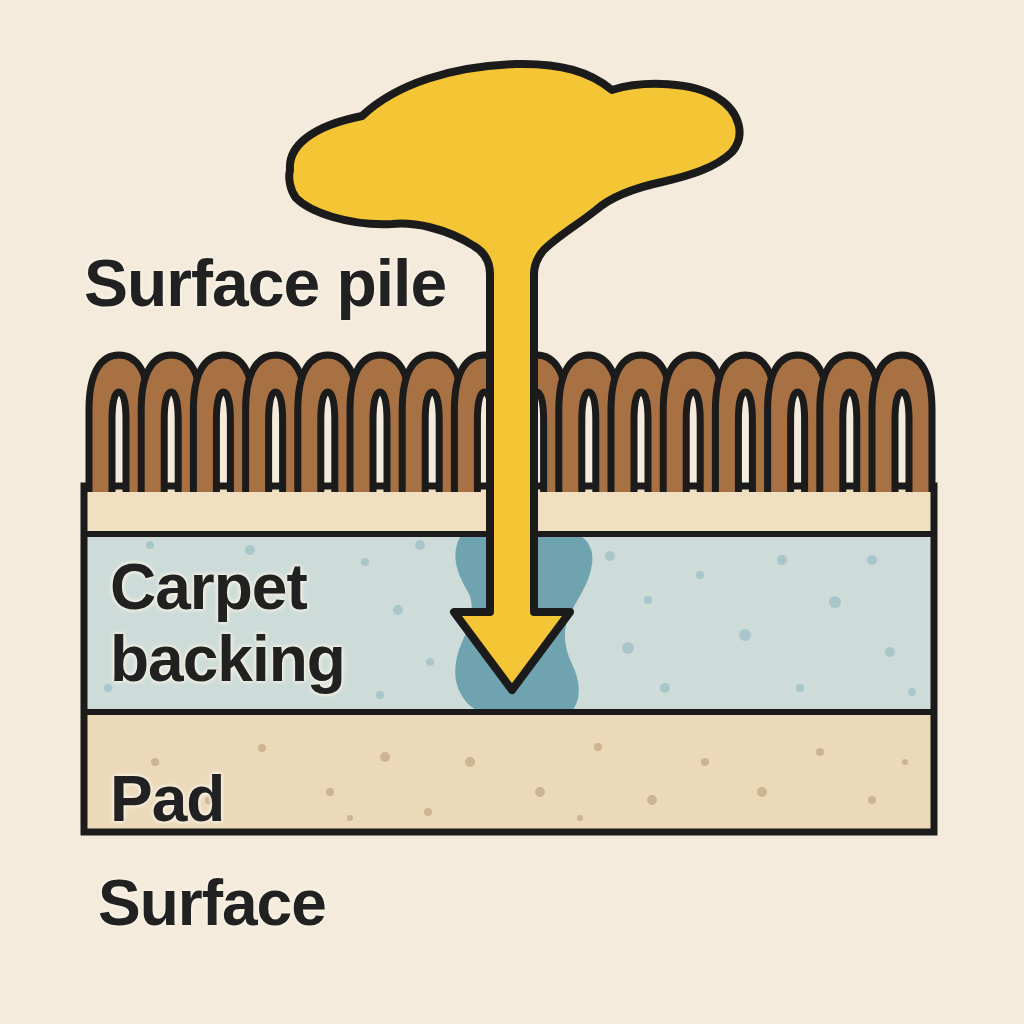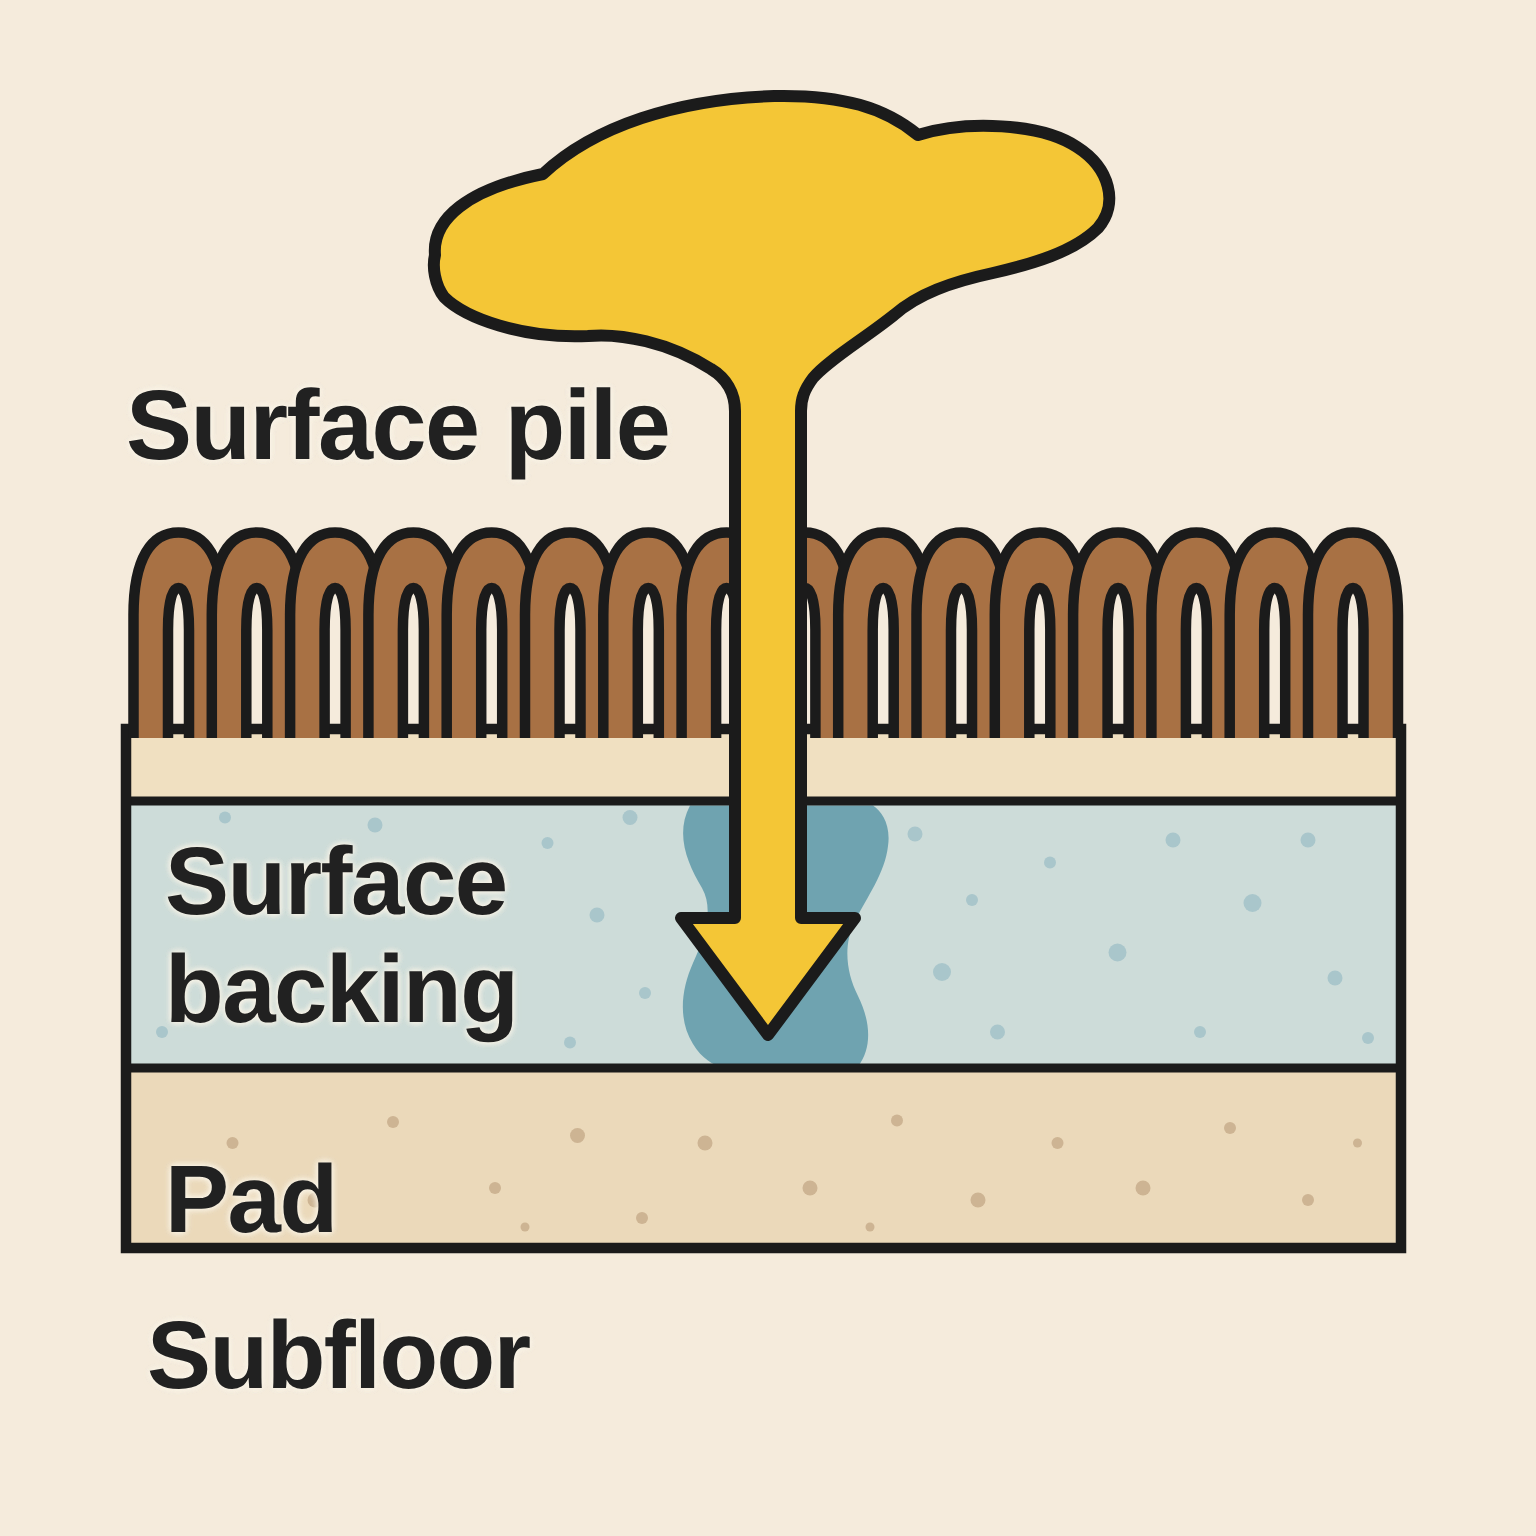--- a/index.html
+++ b/index.html
@@ -112,17 +112,17 @@
              C562,63 590,72 612,90 C644,80 694,82 718,98
              C740,112 746,136 732,152 C716,168 688,176 662,182
              C634,188 612,196 596,210 C576,226 552,240 542,252
              C536,260 534,266 534,274 L534,612 L570,612 L512,690 L454,612
              L490,612 L490,274 C490,262 484,252 474,246
              C446,228 414,222 392,224 C348,226 310,212 296,198
              C290,190 288,178 290,170 Z"></path>
   </svg>
 
   <div class="label" id="label-surface-pile">Surface pile</div>
-  <div class="label" id="label-carpet-backing">Surface
+  <div class="label" id="label-carpet-backing">Carpet
 backing</div>
   <div class="label" id="label-pad">Pad</div>
-  <div class="label" id="label-subfloor">Subfloor</div>
+  <div class="label" id="label-subfloor">Surface</div>
 </div>
 
 </body></html>

